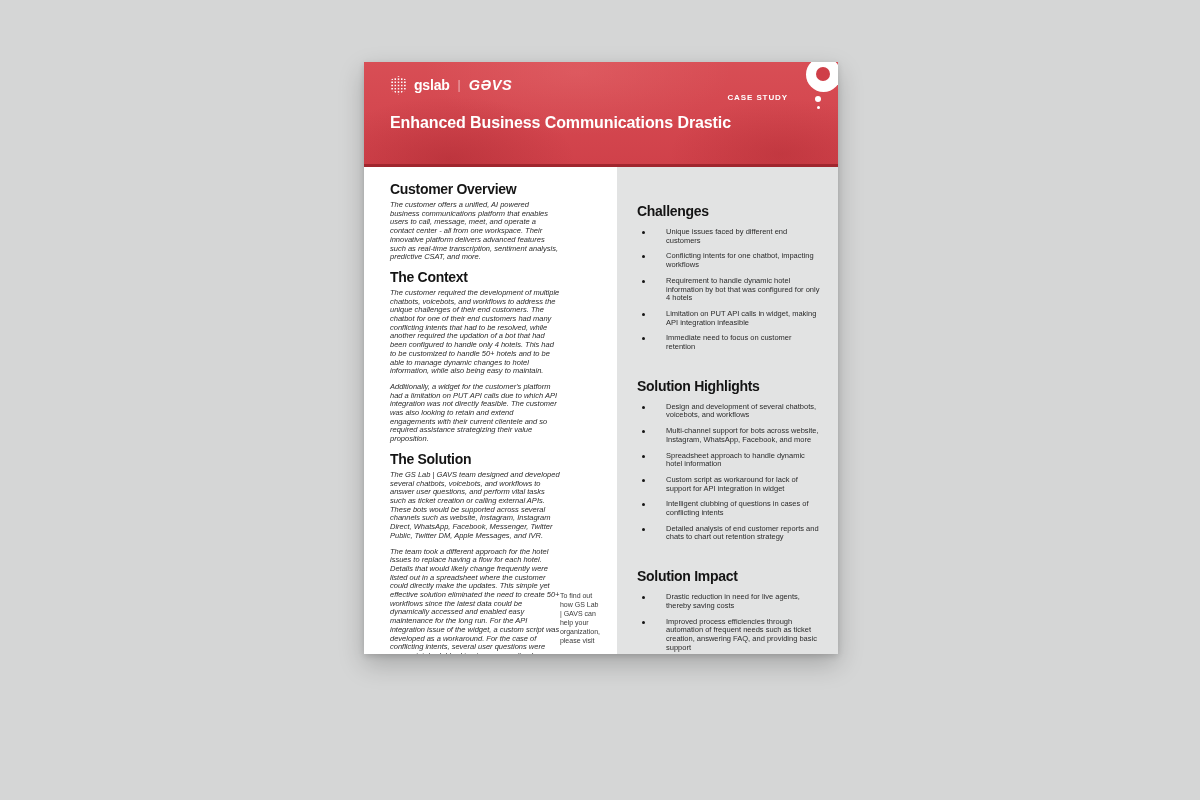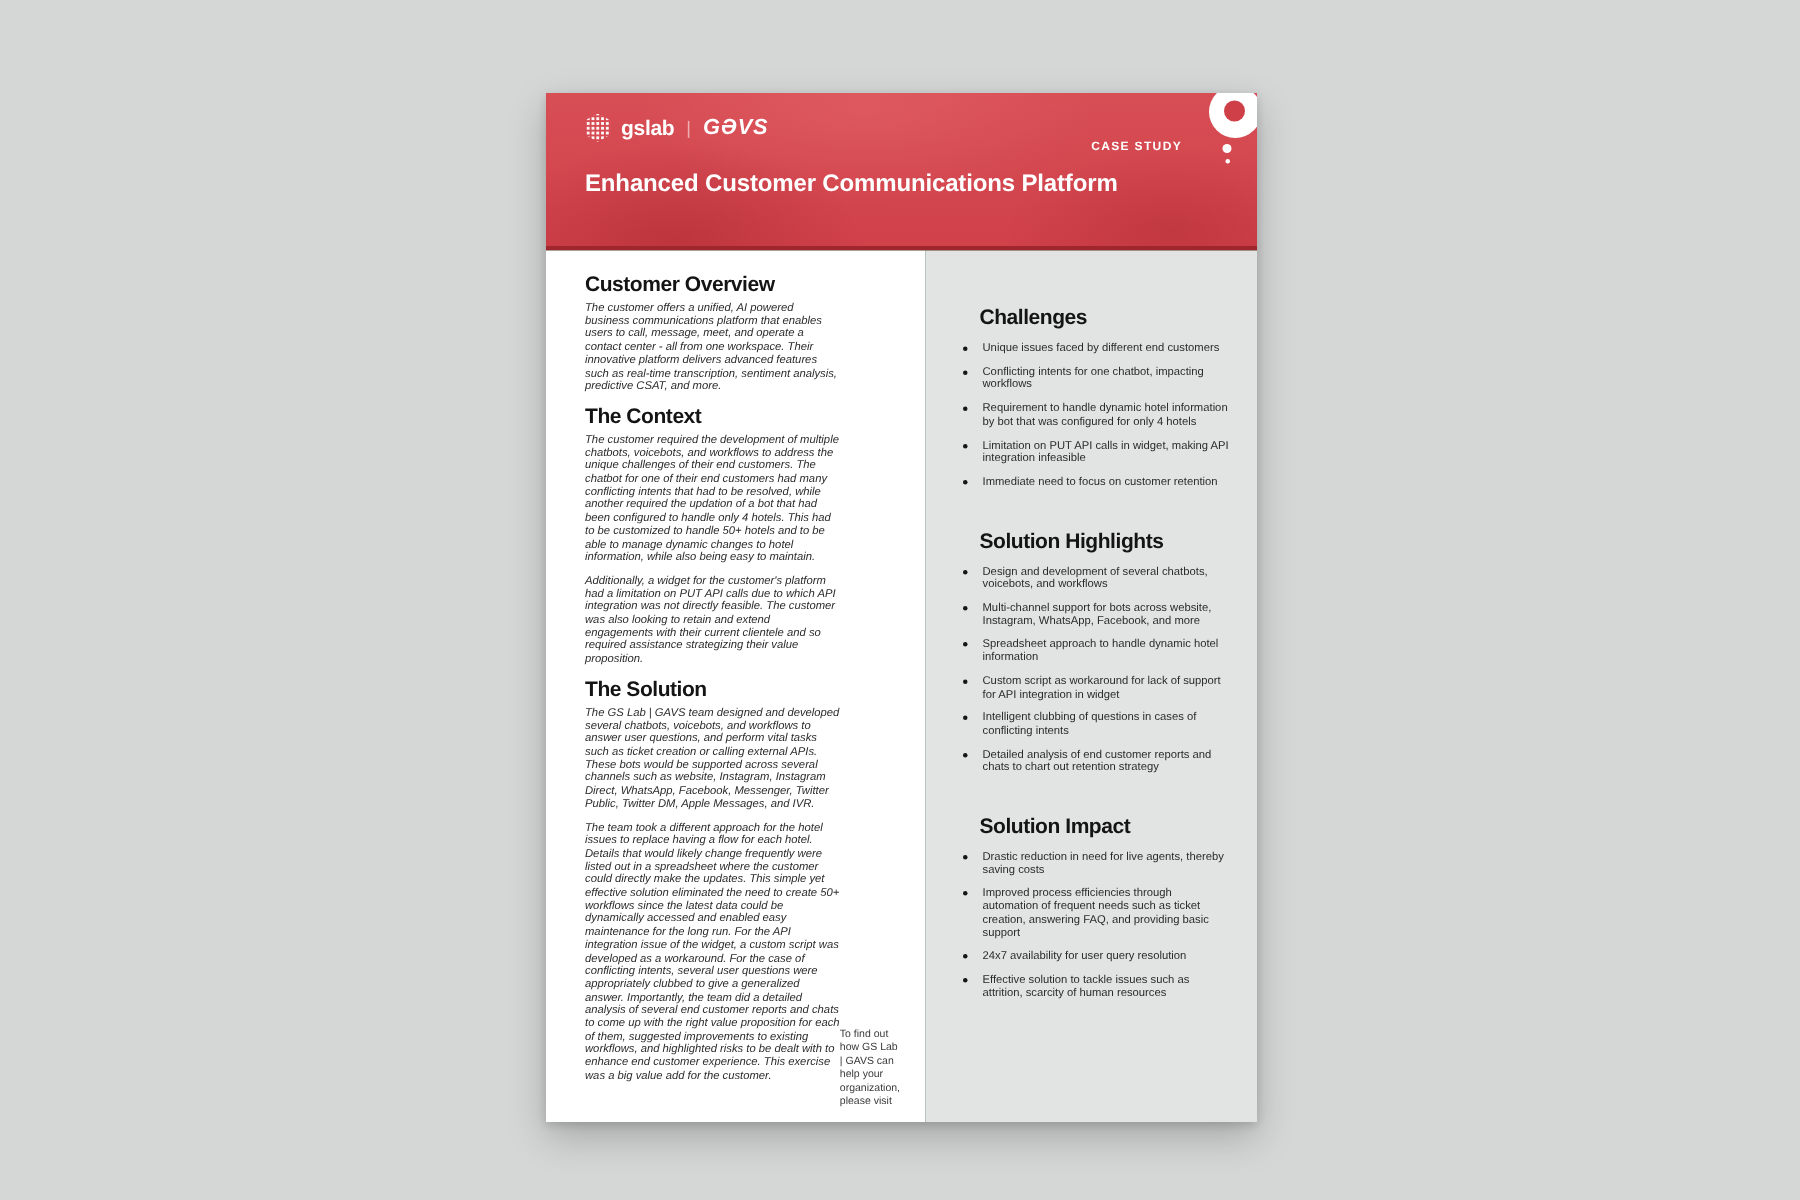--- a/index.html
+++ b/index.html
@@ -5,22 +5,22 @@
   * { box-sizing: border-box; margin: 0; padding: 0; }
   html, body { width: 1200px; height: 800px; overflow: hidden; }
   body {
     background: #d5d6d6;
     font-family: "Liberation Sans", sans-serif;
     position: relative;
   }
   .page {
     position: absolute;
     left: 364px; top: 62px;
-    width: 474px; height: 686px;
-    background: #14532d;
+    width: 474px; height: 592px;
+    background: #f9a8d4;
     box-shadow: 0 10px 24px rgba(0,0,0,0.22), 0 2px 6px rgba(0,0,0,0.14);
     overflow: hidden;
     display: flex;
     flex-direction: column;
   }
   
   .header {
     position: relative;
     height: 102px;
     flex: 0 0 102px;
@@ -84,44 +84,44 @@
   .body-par {
     font-size: 7.5px; line-height: 8.7px; color: #2b2b2b;
     margin: 0 0 7px 0;
     font-style: italic;
   }
   .doc-footer { margin-top: auto; font-size: 7px; line-height: 9px; color: #3a3a3a; }
   
   .panel-section { margin-bottom: 26px; }
   .panel-section h2 {
     font-size: 14px; font-weight: bold; color: #141414;
-    letter-spacing: -0.3px; margin: 0 0 9px 16px;
-  }
-  .bullet-row { display: flex; gap: 10px; padding-left: 5px; margin-bottom: 7px; }
+    letter-spacing: -0.3px; margin: 0 0 9px 0;
+  }
+  .bullet-row { display: flex; gap: 21px; padding-left: 5px; margin-bottom: 7px; }
   .bullet-dot {
     width: 3px; height: 3px; border-radius: 50%; background: #161616;
     flex: 0 0 3px; margin-top: 3px;
   }
   .bullet-text { font-size: 7.5px; line-height: 8.7px; color: #2b2b2b; flex: 1; }
 </style>
 </head>
 <body>
 
 <div class="page">
 
   <div class="header">
     <div class="logo-row">
       <span class="hex-icon"></span>
       <span class="logo-gslab">gslab</span>
       <span class="logo-sep">|</span>
       <span class="logo-gavs">GƏVS</span>
     </div>
     <div class="case-badge">CASE STUDY</div>
     <h1 class="doc-title">
-      <span>Enhanced Customer Communications Platform</span>
+      <span>Enhanced Business Communications Drastic</span>
     </h1>
     <div class="corner-mark">
       <div class="corner-circle">
         <div class="corner-inner"></div>
       </div>
       <div class="corner-dot1"></div>
       <div class="corner-dot2"></div>
     </div>
   </div>
   <div class="header-strip"></div>

